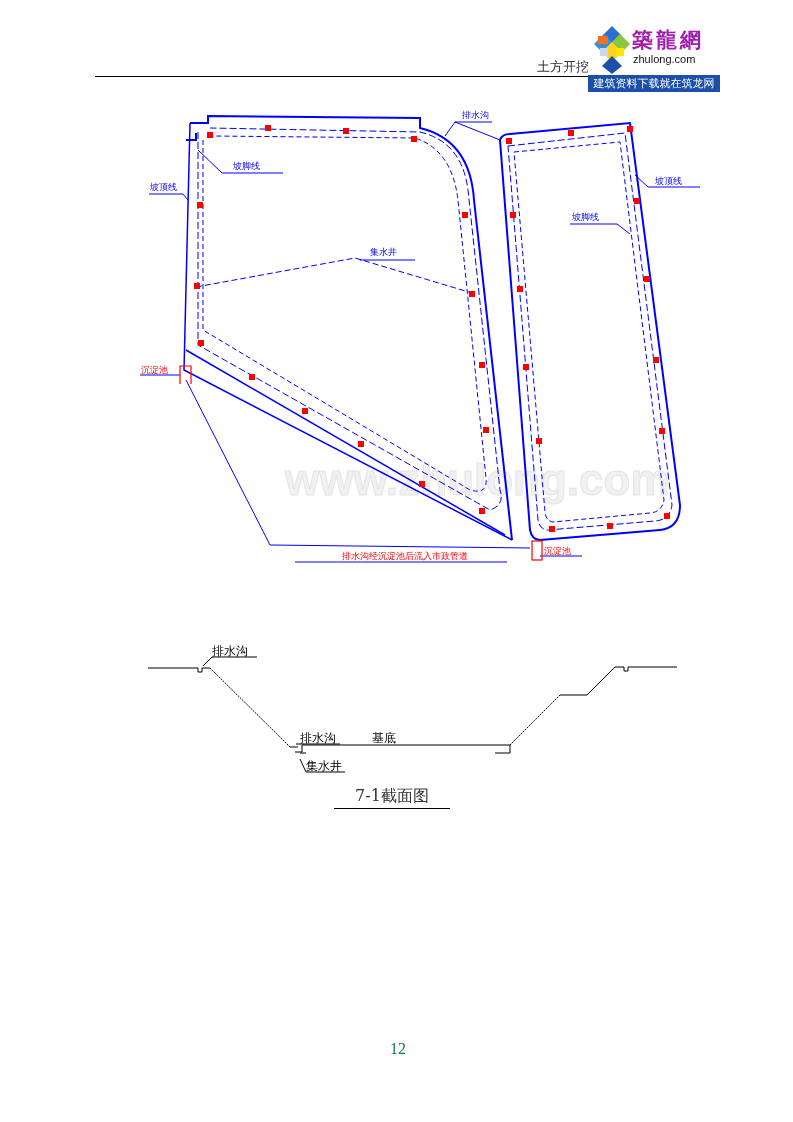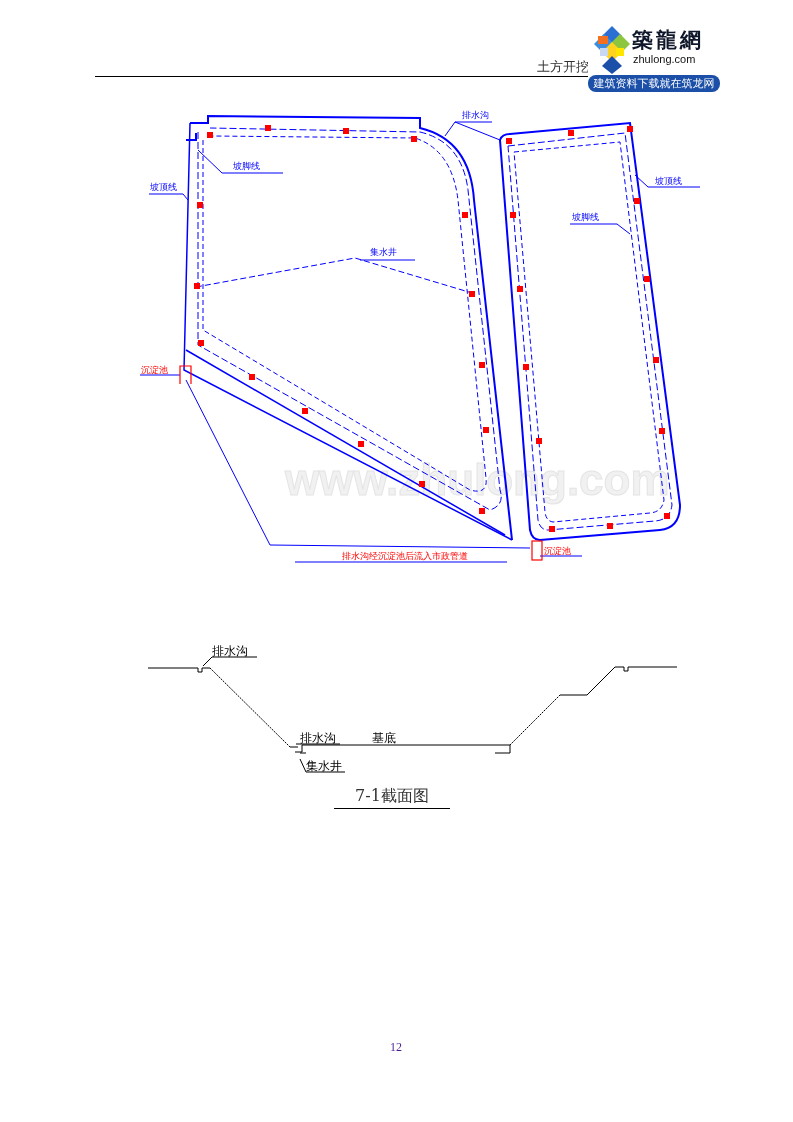--- a/index.html
+++ b/index.html
@@ -3,33 +3,33 @@
   <meta charset="utf-8">
   <style>
     html, body { margin: 0; padding: 0; background: #ffffff; }
     body { width: 793px; height: 1122px; position: relative; overflow: hidden;
            font-family: "DejaVu Serif", serif; }
     .header-rule { position: absolute; left: 95px; top: 76px; width: 505px; height: 1px; background: #000; }
     .header-title { position: absolute; left: 537px; top: 58px; font-size: 13px; color: #333;
                     font-family: "DejaVu Serif", serif; white-space: nowrap; }
     .logo { position: absolute; left: 588px; top: 20px; width: 132px; height: 72px; background: #fff; }
     .logo-text-cn { position: absolute; left: 44px; top: 6px; font-size: 21px; font-weight: bold;
-                    color: #0f172a; letter-spacing: 3px; font-family: "DejaVu Sans", sans-serif; white-space: nowrap; }
+                    color: #a21caf; letter-spacing: 3px; font-family: "DejaVu Sans", sans-serif; white-space: nowrap; }
     .logo-text-en { position: absolute; left: 45px; top: 33px; font-size: 11px; font-weight: normal;
                     color: #111; font-family: "Liberation Sans", sans-serif; }
     .logo-banner { position: absolute; left: 0; top: 55px; width: 132px; height: 17px; background: #1b4fa8;
                    color: #fff; font-size: 11px; text-align: center; line-height: 17px;
-                   font-family: "DejaVu Sans", sans-serif; white-space: nowrap; overflow: hidden; border-radius: 8px; }
+                   font-family: "DejaVu Sans", sans-serif; white-space: nowrap; overflow: hidden; }
     .plan { position: absolute; left: 0; top: 0; }
     .lbl { font-family: "DejaVu Sans", sans-serif; font-size: 9px; }
     .section-lbl { font-family: "DejaVu Sans", sans-serif; font-size: 12px; fill: #000; }
     .caption { position: absolute; left: 334px; top: 786px; width: 116px; text-align: center;
                font-size: 16px; color: #333; font-family: "DejaVu Serif", serif; }
     .caption-rule { position: absolute; left: 334px; top: 808px; width: 116px; height: 1px; background: #000; }
-    .page-num { position: absolute; left: 390px; top: 1040px; font-size: 12px; color: #4c1d95;
+    .page-num { position: absolute; left: 390px; top: 1040px; font-size: 16px; color: #15803d;
                 font-family: "Liberation Serif", serif; }
   </style>
 </head>
 <body>
 
 <div class="header-title">土方开挖</div>
 <div class="header-rule"></div>
 
 <div class="logo">
   <svg width="44" height="54" viewBox="0 0 44 54" style="position:absolute;left:2px;top:2px">

